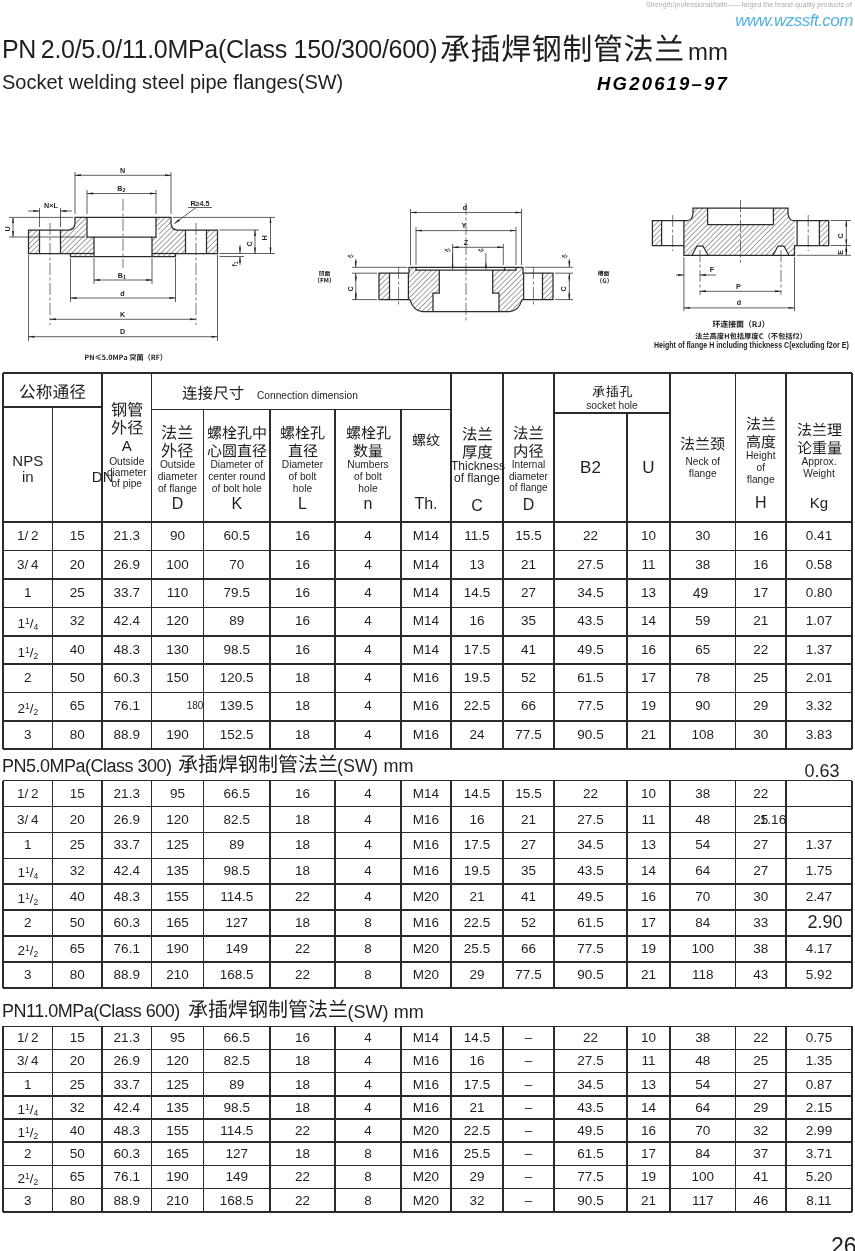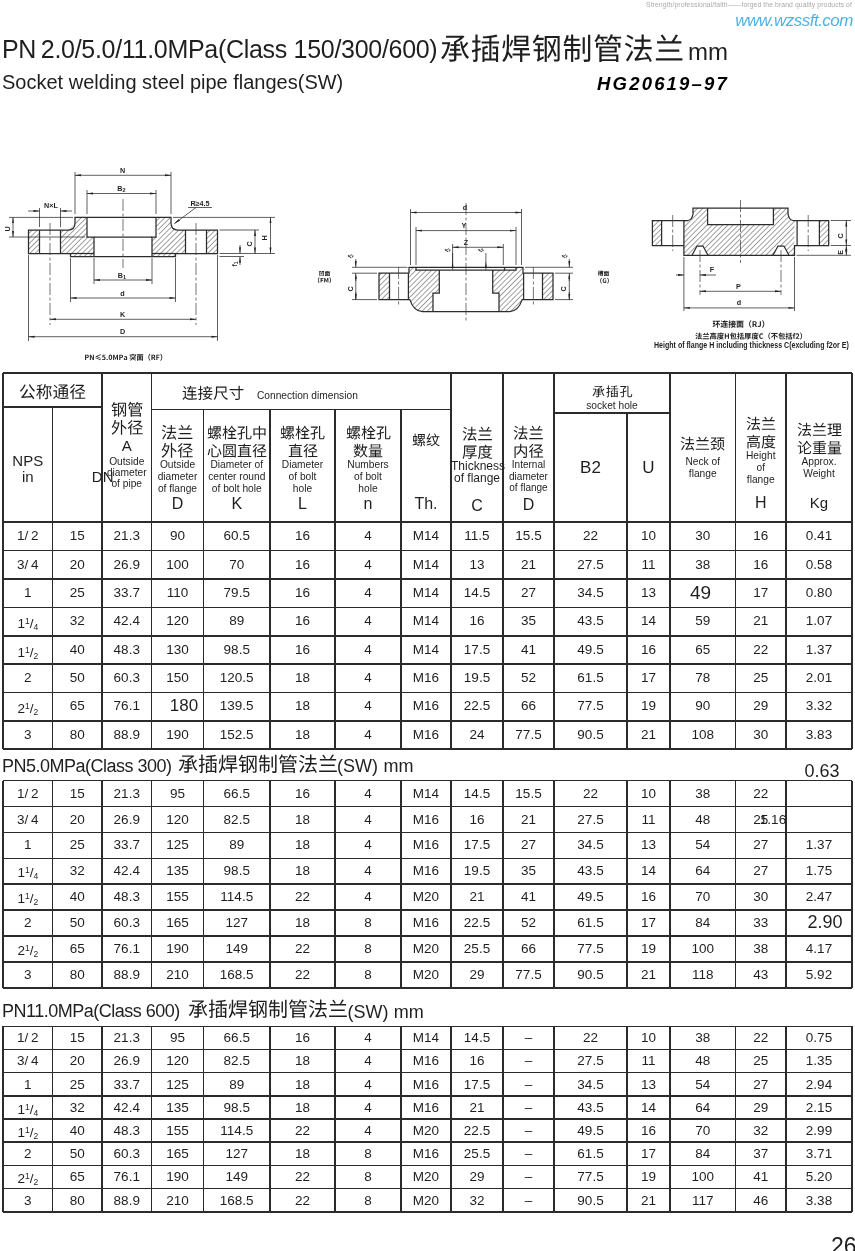--- a/index.html
+++ b/index.html
@@ -624,21 +624,21 @@
 <div class="tc" style="left:102.0px;top:578.94px;width:49.5px;height:28.37px;line-height:28.37px;font-size:13.5px">33.7</div>
 <div class="tc" style="left:151.5px;top:578.94px;width:52.0px;height:28.37px;line-height:28.37px;font-size:13.5px">110</div>
 <div class="tc" style="left:203.5px;top:578.94px;width:66.5px;height:28.37px;line-height:28.37px;font-size:13.5px">79.5</div>
 <div class="tc" style="left:270.0px;top:578.94px;width:65.0px;height:28.37px;line-height:28.37px;font-size:13.5px">16</div>
 <div class="tc" style="left:335.0px;top:578.94px;width:66.0px;height:28.37px;line-height:28.37px;font-size:13.5px">4</div>
 <div class="tc" style="left:401.0px;top:578.94px;width:50.0px;height:28.37px;line-height:28.37px;font-size:13.5px">M14</div>
 <div class="tc" style="left:451.0px;top:578.94px;width:52.0px;height:28.37px;line-height:28.37px;font-size:13.5px">14.5</div>
 <div class="tc" style="left:503.0px;top:578.94px;width:51.0px;height:28.37px;line-height:28.37px;font-size:13.5px">27</div>
 <div class="tc" style="left:554.0px;top:578.94px;width:73.0px;height:28.37px;line-height:28.37px;font-size:13.5px">34.5</div>
 <div class="tc" style="left:627.0px;top:578.94px;width:43.0px;height:28.37px;line-height:28.37px;font-size:13.5px">13</div>
-<div class="tc" style="left:670.0px;top:578.94px;width:61px;height:28.37px;line-height:28.37px;font-size:19px">49</div>
+<div class="tc" style="left:670.0px;top:578.94px;width:61px;height:28.37px;line-height:28.37px;font-size:14px">49</div>
 <div class="tc" style="left:735.5px;top:578.94px;width:50.5px;height:28.37px;line-height:28.37px;font-size:13.5px">17</div>
 <div class="tc" style="left:786.0px;top:578.94px;width:66.0px;height:28.37px;line-height:28.37px;font-size:13.5px">0.80</div>
 <div class="tc" style="left:3.0px;top:607.31px;width:49.5px;height:28.37px;line-height:28.37px;font-size:13.5px">1<sup>1</sup>/<sub>4</sub></div>
 <div class="tc" style="left:52.5px;top:607.31px;width:49.5px;height:28.37px;line-height:28.37px;font-size:13.5px">32</div>
 <div class="tc" style="left:102.0px;top:607.31px;width:49.5px;height:28.37px;line-height:28.37px;font-size:13.5px">42.4</div>
 <div class="tc" style="left:151.5px;top:607.31px;width:52.0px;height:28.37px;line-height:28.37px;font-size:13.5px">120</div>
 <div class="tc" style="left:203.5px;top:607.31px;width:66.5px;height:28.37px;line-height:28.37px;font-size:13.5px">89</div>
 <div class="tc" style="left:270.0px;top:607.31px;width:65.0px;height:28.37px;line-height:28.37px;font-size:13.5px">16</div>
 <div class="tc" style="left:335.0px;top:607.31px;width:66.0px;height:28.37px;line-height:28.37px;font-size:13.5px">4</div>
 <div class="tc" style="left:401.0px;top:607.31px;width:50.0px;height:28.37px;line-height:28.37px;font-size:13.5px">M14</div>
@@ -675,21 +675,21 @@
 <div class="tc" style="left:451.0px;top:664.05px;width:52.0px;height:28.37px;line-height:28.37px;font-size:13.5px">19.5</div>
 <div class="tc" style="left:503.0px;top:664.05px;width:51.0px;height:28.37px;line-height:28.37px;font-size:13.5px">52</div>
 <div class="tc" style="left:554.0px;top:664.05px;width:73.0px;height:28.37px;line-height:28.37px;font-size:13.5px">61.5</div>
 <div class="tc" style="left:627.0px;top:664.05px;width:43.0px;height:28.37px;line-height:28.37px;font-size:13.5px">17</div>
 <div class="tc" style="left:670.0px;top:664.05px;width:65.5px;height:28.37px;line-height:28.37px;font-size:13.5px">78</div>
 <div class="tc" style="left:735.5px;top:664.05px;width:50.5px;height:28.37px;line-height:28.37px;font-size:13.5px">25</div>
 <div class="tc" style="left:786.0px;top:664.05px;width:66.0px;height:28.37px;line-height:28.37px;font-size:13.5px">2.01</div>
 <div class="tc" style="left:3.0px;top:692.42px;width:49.5px;height:28.37px;line-height:28.37px;font-size:13.5px">2<sup>1</sup>/<sub>2</sub></div>
 <div class="tc" style="left:52.5px;top:692.42px;width:49.5px;height:28.37px;line-height:28.37px;font-size:13.5px">65</div>
 <div class="tc" style="left:102.0px;top:692.42px;width:49.5px;height:28.37px;line-height:28.37px;font-size:13.5px">76.1</div>
-<div class="tc" style="left:158px;top:692.42px;width:52.0px;height:28.37px;line-height:28.37px;font-size:17px">180</div>
+<div class="tc" style="left:169px;top:692.42px;width:52.0px;height:28.37px;line-height:28.37px;font-size:10px">180</div>
 <div class="tc" style="left:203.5px;top:692.42px;width:66.5px;height:28.37px;line-height:28.37px;font-size:13.5px">139.5</div>
 <div class="tc" style="left:270.0px;top:692.42px;width:65.0px;height:28.37px;line-height:28.37px;font-size:13.5px">18</div>
 <div class="tc" style="left:335.0px;top:692.42px;width:66.0px;height:28.37px;line-height:28.37px;font-size:13.5px">4</div>
 <div class="tc" style="left:401.0px;top:692.42px;width:50.0px;height:28.37px;line-height:28.37px;font-size:13.5px">M16</div>
 <div class="tc" style="left:451.0px;top:692.42px;width:52.0px;height:28.37px;line-height:28.37px;font-size:13.5px">22.5</div>
 <div class="tc" style="left:503.0px;top:692.42px;width:51.0px;height:28.37px;line-height:28.37px;font-size:13.5px">66</div>
 <div class="tc" style="left:554.0px;top:692.42px;width:73.0px;height:28.37px;line-height:28.37px;font-size:13.5px">77.5</div>
 <div class="tc" style="left:627.0px;top:692.42px;width:43.0px;height:28.37px;line-height:28.37px;font-size:13.5px">19</div>
 <div class="tc" style="left:670.0px;top:692.42px;width:65.5px;height:28.37px;line-height:28.37px;font-size:13.5px">90</div>
 <div class="tc" style="left:735.5px;top:692.42px;width:50.5px;height:28.37px;line-height:28.37px;font-size:13.5px">29</div>
@@ -946,21 +946,21 @@
 <div class="tc" style="left:203.5px;top:1072.68px;width:66.5px;height:23.19px;line-height:23.19px;font-size:13.5px">89</div>
 <div class="tc" style="left:270.0px;top:1072.68px;width:65.0px;height:23.19px;line-height:23.19px;font-size:13.5px">18</div>
 <div class="tc" style="left:335.0px;top:1072.68px;width:66.0px;height:23.19px;line-height:23.19px;font-size:13.5px">4</div>
 <div class="tc" style="left:401.0px;top:1072.68px;width:50.0px;height:23.19px;line-height:23.19px;font-size:13.5px">M16</div>
 <div class="tc" style="left:451.0px;top:1072.68px;width:52.0px;height:23.19px;line-height:23.19px;font-size:13.5px">17.5</div>
 <div class="tc" style="left:503.0px;top:1072.68px;width:51.0px;height:23.19px;line-height:23.19px;font-size:13.5px">–</div>
 <div class="tc" style="left:554.0px;top:1072.68px;width:73.0px;height:23.19px;line-height:23.19px;font-size:13.5px">34.5</div>
 <div class="tc" style="left:627.0px;top:1072.68px;width:43.0px;height:23.19px;line-height:23.19px;font-size:13.5px">13</div>
 <div class="tc" style="left:670.0px;top:1072.68px;width:65.5px;height:23.19px;line-height:23.19px;font-size:13.5px">54</div>
 <div class="tc" style="left:735.5px;top:1072.68px;width:50.5px;height:23.19px;line-height:23.19px;font-size:13.5px">27</div>
-<div class="tc" style="left:786.0px;top:1072.68px;width:66.0px;height:23.19px;line-height:23.19px;font-size:13.5px">2.94</div>
+<div class="tc" style="left:786.0px;top:1072.68px;width:66.0px;height:23.19px;line-height:23.19px;font-size:13.5px">0.87</div>
 <div class="tc" style="left:3.0px;top:1095.87px;width:49.5px;height:23.19px;line-height:23.19px;font-size:13.5px">1<sup>1</sup>/<sub>4</sub></div>
 <div class="tc" style="left:52.5px;top:1095.87px;width:49.5px;height:23.19px;line-height:23.19px;font-size:13.5px">32</div>
 <div class="tc" style="left:102.0px;top:1095.87px;width:49.5px;height:23.19px;line-height:23.19px;font-size:13.5px">42.4</div>
 <div class="tc" style="left:151.5px;top:1095.87px;width:52.0px;height:23.19px;line-height:23.19px;font-size:13.5px">135</div>
 <div class="tc" style="left:203.5px;top:1095.87px;width:66.5px;height:23.19px;line-height:23.19px;font-size:13.5px">98.5</div>
 <div class="tc" style="left:270.0px;top:1095.87px;width:65.0px;height:23.19px;line-height:23.19px;font-size:13.5px">18</div>
 <div class="tc" style="left:335.0px;top:1095.87px;width:66.0px;height:23.19px;line-height:23.19px;font-size:13.5px">4</div>
 <div class="tc" style="left:401.0px;top:1095.87px;width:50.0px;height:23.19px;line-height:23.19px;font-size:13.5px">M16</div>
 <div class="tc" style="left:451.0px;top:1095.87px;width:52.0px;height:23.19px;line-height:23.19px;font-size:13.5px">21</div>
 <div class="tc" style="left:503.0px;top:1095.87px;width:51.0px;height:23.19px;line-height:23.19px;font-size:13.5px">–</div>
@@ -1021,13 +1021,13 @@
 <div class="tc" style="left:203.5px;top:1188.63px;width:66.5px;height:23.19px;line-height:23.19px;font-size:13.5px">168.5</div>
 <div class="tc" style="left:270.0px;top:1188.63px;width:65.0px;height:23.19px;line-height:23.19px;font-size:13.5px">22</div>
 <div class="tc" style="left:335.0px;top:1188.63px;width:66.0px;height:23.19px;line-height:23.19px;font-size:13.5px">8</div>
 <div class="tc" style="left:401.0px;top:1188.63px;width:50.0px;height:23.19px;line-height:23.19px;font-size:13.5px">M20</div>
 <div class="tc" style="left:451.0px;top:1188.63px;width:52.0px;height:23.19px;line-height:23.19px;font-size:13.5px">32</div>
 <div class="tc" style="left:503.0px;top:1188.63px;width:51.0px;height:23.19px;line-height:23.19px;font-size:13.5px">–</div>
 <div class="tc" style="left:554.0px;top:1188.63px;width:73.0px;height:23.19px;line-height:23.19px;font-size:13.5px">90.5</div>
 <div class="tc" style="left:627.0px;top:1188.63px;width:43.0px;height:23.19px;line-height:23.19px;font-size:13.5px">21</div>
 <div class="tc" style="left:670.0px;top:1188.63px;width:65.5px;height:23.19px;line-height:23.19px;font-size:13.5px">117</div>
 <div class="tc" style="left:735.5px;top:1188.63px;width:50.5px;height:23.19px;line-height:23.19px;font-size:13.5px">46</div>
-<div class="tc" style="left:786.0px;top:1188.63px;width:66.0px;height:23.19px;line-height:23.19px;font-size:13.5px">3.38</div>
+<div class="tc" style="left:786.0px;top:1188.63px;width:66.0px;height:23.19px;line-height:23.19px;font-size:13.5px">8.11</div>
 <div class="ab" style="left:831px;top:1233px;font-size:23px">26</div>
 </body></html>

